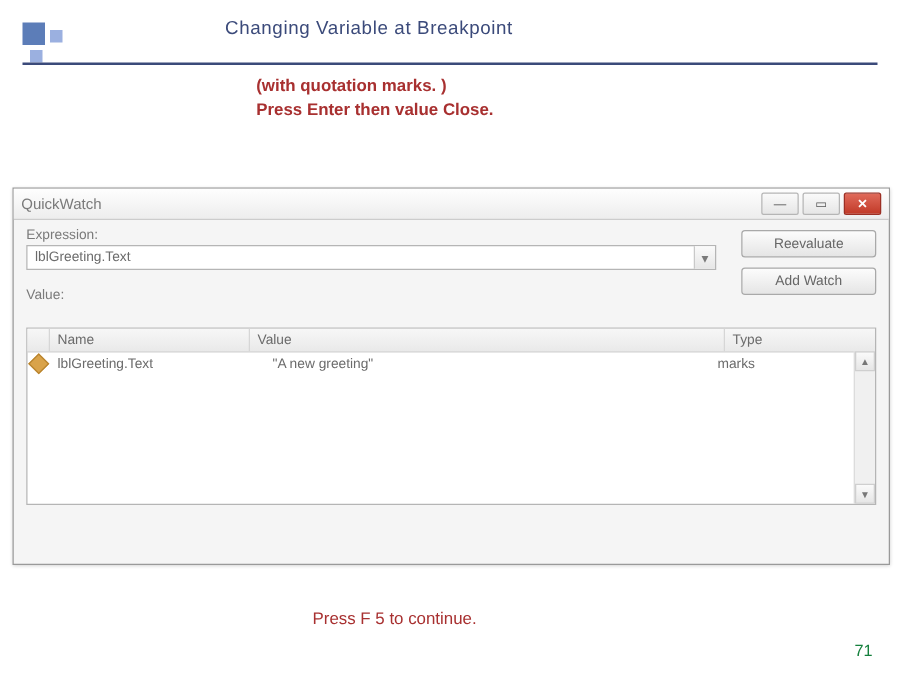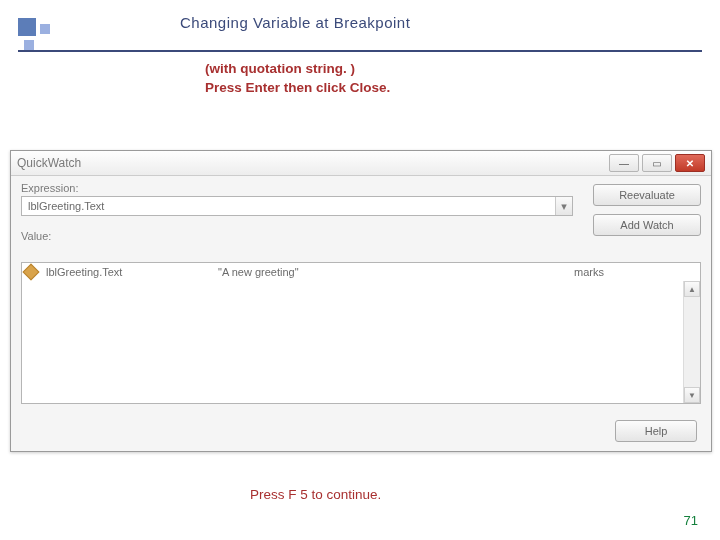--- a/index.html
+++ b/index.html
@@ -212,22 +212,22 @@
   <div class="corner-deco">
     <div class="corner-a"></div>
       <div class="corner-b"></div>
       <div class="corner-c"></div>
   </div>
 
   <div class="slide-title">Changing Variable at Breakpoint</div>
   <div class="title-rule"></div>
 
   <div class="instructions">
-    <div>(with quotation string. )</div>
-    <div>Press Enter then click Close.</div>
+    <div>(with quotation marks. )</div>
+    <div>Press Enter then value Close.</div>
   </div>
 
   <div class="qw">
     <div class="qw-titlebar">
       <span class="qw-title">QuickWatch</span>
       <span class="sysbtn">
         <span>—</span>
       </span>
       <span class="sysbtn">
         <span>▭</span>
@@ -251,37 +251,42 @@
       </div>
 
       <div class="right-buttons">
         <button class="btn">Reevaluate</button>
         <button class="btn">Add Watch</button>
       </div>
 
       <div class="val-block">
         <div class="lbl">Value:</div>
         <div class="grid">
+          <div class="grid-head">
+            <div class="gh gh-icon"></div>
+            <div class="gh gh-name">Name</div>
+            <div class="gh gh-val">Value</div>
+            <div class="gh gh-type">Type</div>
+          </div>
           <div class="grid-row">
             <div class="gc-icon">
               <div class="tag-icon"></div>
             </div>
             <div class="gc-name">lblGreeting.Text</div>
             <div class="gc-val">"A new greeting"</div>
             <div class="gc-type">marks</div>
           </div>
           <div class="grid-scroll">
             <div class="up">▲</div>
             <div class="down">▼</div>
           </div>
         </div>
       </div>
 
       <div class="footer-btns">
-        <button class="btn">Help</button>
       </div>
 
     </div>
   </div>
 
   <div class="bottom-note">Press F 5 to continue.</div>
   <div class="page-num">71</div>
 </div>
 
 </body></html>

